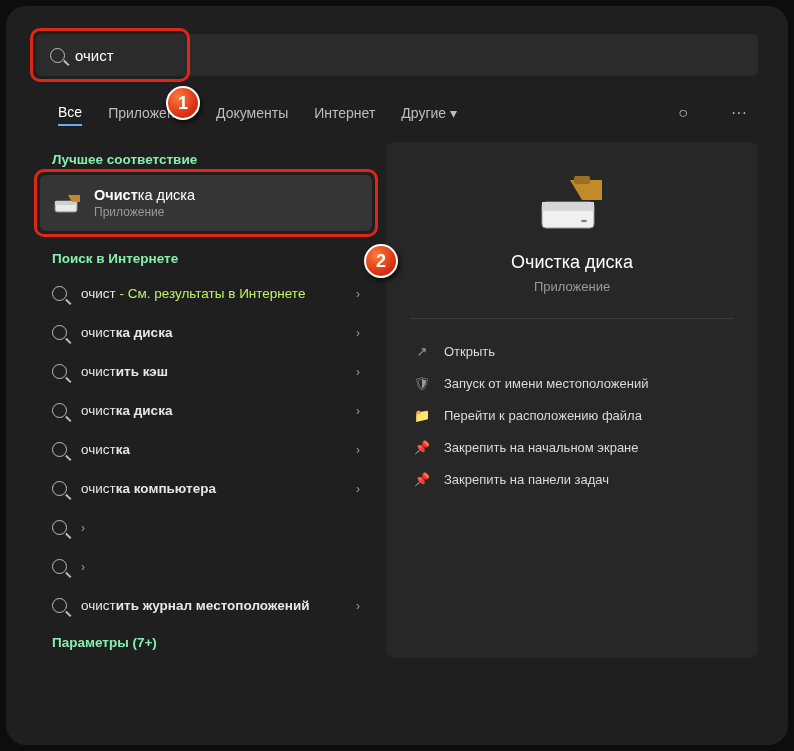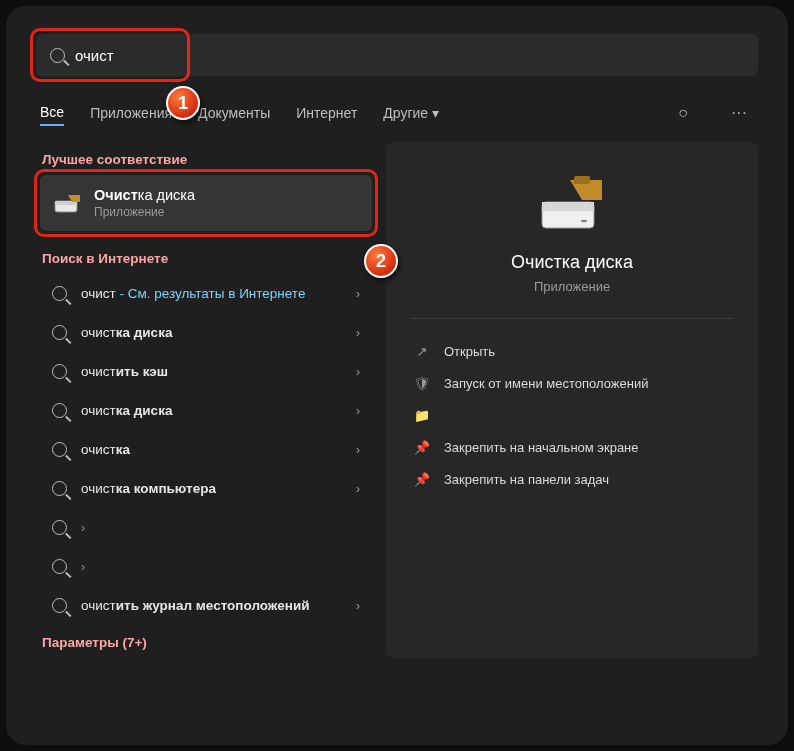--- a/index.html
+++ b/index.html
@@ -4,36 +4,36 @@
 <style>
   *{box-sizing:border-box;margin:0;padding:0;font-family:"Segoe UI",Arial,sans-serif}
   body{background:#0d0d0d;width:794px;height:751px;overflow:hidden;position:relative}
   .panel{position:absolute;inset:6px;background:#1f1f1f;border-radius:20px;padding:0 0 10px 0;color:#fff}
   .search-wrap{position:relative;margin:28px 30px 0 30px}
   .search-bar{height:42px;background:#2b2b2b;border-radius:6px;display:flex;align-items:center;padding:0 14px;gap:10px}
   .search-bar input{flex:1;background:transparent;border:0;outline:0;color:#fff;font-size:15px}
   .search-bar input::placeholder{color:#888}
   .hl-red{position:absolute;border:3px solid #e02717;border-radius:10px;pointer-events:none}
   .hl1{left:-6px;top:-6px;width:160px;height:54px}
-  .tabs{display:flex;align-items:center;gap:26px;padding:22px 34px 14px 34px;font-size:14px;color:#bdbdbd;position:relative}
+  .tabs{display:flex;align-items:center;gap:26px;padding:22px 34px 14px 52px;font-size:14px;color:#bdbdbd;position:relative}
   .tab{cursor:pointer;padding:4px 0}
   .tab.active{color:#fff;border-bottom:2px solid #62aef7}
   .tabs .sp{flex:1}
   .icon-btn{width:30px;height:30px;display:flex;align-items:center;justify-content:center;color:#bdbdbd;cursor:pointer;font-size:16px}
   .body{display:flex;padding:0 30px;gap:10px}
   .left{flex:0 0 340px}
   .right{flex:1;background:#272727;border-radius:8px;padding:28px 24px}
-  .section-title{font-size:13.5px;font-weight:600;color:#fca5a5;margin:10px 6px 8px 6px}
+  .section-title{font-size:13.5px;font-weight:600;color:#86efac;margin:10px 6px 8px 16px}
   .best{position:relative;background:#353535;border-radius:6px;padding:12px 14px;display:flex;align-items:center;gap:12px;margin:8px 4px 20px 4px}
   .best .disk-icon{width:28px;height:20px;position:relative}
   .hl2{left:-6px;top:-6px;right:-6px;bottom:-6px}
   .result{display:flex;align-items:center;gap:14px;padding:12px 12px;color:#e6e6e6;font-size:13.5px;cursor:pointer;border-radius:4px;margin:0 4px}
   .result .lbl{flex:1;white-space:normal}
   .result .lbl b{font-weight:600}
-  .result .dim{color:#7dd3fc}
+  .result .dim{color:#bef264}
   .chev{color:#9a9a9a;font-size:12px}
   .mag{width:15px;height:15px;border:1.5px solid #bcbcbc;border-radius:50%;position:relative;flex-shrink:0}
   .mag::after{content:"";position:absolute;width:7px;height:1.5px;background:#bcbcbc;right:-6px;bottom:-2px;transform:rotate(45deg)}
   .detail-icon{width:72px;height:60px;margin:4px auto 18px auto;position:relative}
   .detail-title{text-align:center;font-size:18px;font-weight:400;color:#fff}
   .detail-sub{text-align:center;font-size:13px;color:#9a9a9a;margin-top:6px}
   .divider{height:1px;background:#3b3b3b;margin:24px 0 16px 0}
   .action{display:flex;align-items:center;gap:14px;padding:8px 4px;color:#dadada;font-size:13px;cursor:pointer}
   .aicon{width:16px;height:16px;display:inline-flex;align-items:center;justify-content:center;color:#9a9a9a;font-size:13px}
   .marker{position:absolute;width:34px;height:34px;border-radius:50%;background:radial-gradient(circle at 35% 30%,#ff7a3a,#d52b0f 70%);border:2px solid #fff;display:flex;align-items:center;justify-content:center;color:#fff;font-weight:bold;font-size:18px;box-shadow:2px 3px 5px rgba(0,0,0,.6);z-index:50}
@@ -149,20 +149,21 @@
           <div class="action">
             <span class="aicon">↗</span>
             <span>Открыть</span>
           </div>
           <div class="action">
             <span class="aicon">🛡</span>
             <span>Запуск от имени местоположений</span>
           </div>
           <div class="action">
             <span class="aicon">📁</span>
+            <span>Перейти к расположению файла</span>
           </div>
           <div class="action">
             <span class="aicon">📌</span>
             <span>Закрепить на начальном экране</span>
           </div>
           <div class="action">
             <span class="aicon">📌</span>
             <span>Закрепить на панели задач</span>
           </div>
         </div>

